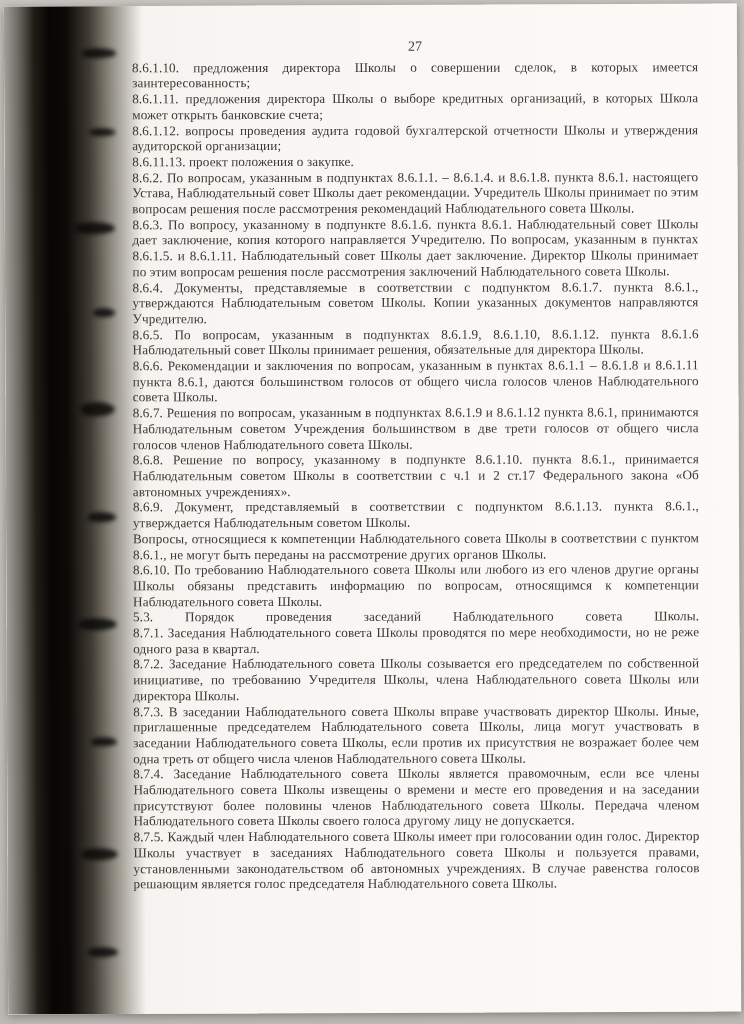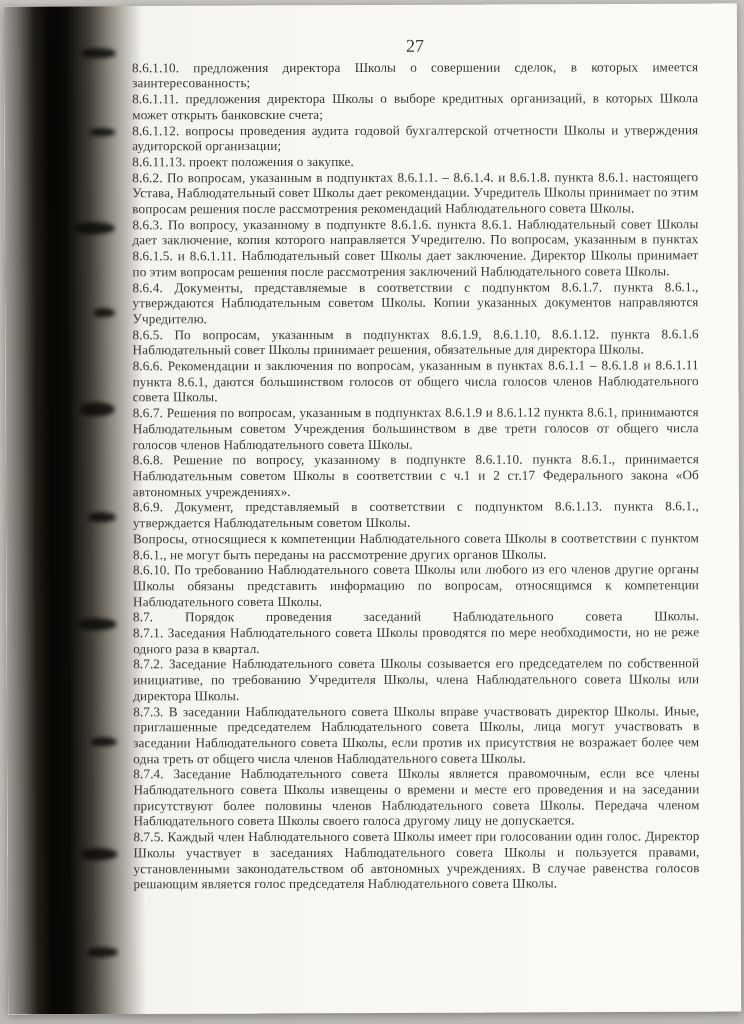--- a/index.html
+++ b/index.html
@@ -65,21 +65,21 @@
     top: 34px;
     right: 40px;
     transform: rotate(0.15deg);
     color: #3c3934;
     font-size: 13.2px;
     line-height: 15.7px;
     letter-spacing: 0.1px;
   }
   .page-number {
     text-align: center;
-    font-size: 18px;
+    font-size: 14px;
     margin-bottom: 5px;
   }
   .para {
     margin: 0;
     text-align: justify;
   }
   .spread {
     text-align-last: justify;
   }
 </style>
@@ -111,21 +111,21 @@
       <p class="para">8.6.2. По вопросам, указанным в подпунктах 8.6.1.1. – 8.6.1.4. и 8.6.1.8. пункта 8.6.1. настоящего Устава, Наблюдательный совет Школы дает рекомендации. Учредитель Школы принимает по этим вопросам решения после рассмотрения рекомендаций Наблюдательного совета Школы.</p>
       <p class="para">8.6.3. По вопросу, указанному в подпункте 8.6.1.6. пункта 8.6.1. Наблюдательный совет Школы дает заключение, копия которого направляется Учредителю. По вопросам, указанным в пунктах 8.6.1.5. и 8.6.1.11. Наблюдательный совет Школы дает заключение. Директор Школы принимает по этим вопросам решения после рассмотрения заключений Наблюдательного совета Школы.</p>
       <p class="para">8.6.4. Документы, представляемые в соответствии с подпунктом 8.6.1.7. пункта 8.6.1., утверждаются Наблюдательным советом Школы. Копии указанных документов направляются Учредителю.</p>
       <p class="para">8.6.5. По вопросам, указанным в подпунктах 8.6.1.9, 8.6.1.10, 8.6.1.12. пункта 8.6.1.6 Наблюдательный совет Школы принимает решения, обязательные для директора Школы.</p>
       <p class="para">8.6.6. Рекомендации и заключения по вопросам, указанным в пунктах 8.6.1.1 – 8.6.1.8 и 8.6.1.11 пункта 8.6.1, даются большинством голосов от общего числа голосов членов Наблюдательного совета Школы.</p>
       <p class="para">8.6.7. Решения по вопросам, указанным в подпунктах 8.6.1.9 и 8.6.1.12 пункта 8.6.1, принимаются Наблюдательным советом Учреждения большинством в две трети голосов от общего числа голосов членов Наблюдательного совета Школы.</p>
       <p class="para">8.6.8. Решение по вопросу, указанному в подпункте 8.6.1.10. пункта 8.6.1., принимается Наблюдательным советом Школы в соответствии с ч.1 и 2 ст.17 Федерального закона «Об автономных учреждениях».</p>
       <p class="para">8.6.9. Документ, представляемый в соответствии с подпунктом 8.6.1.13. пункта 8.6.1., утверждается Наблюдательным советом Школы.</p>
       <p class="para">Вопросы, относящиеся к компетенции Наблюдательного совета Школы в соответствии с пунктом 8.6.1., не могут быть переданы на рассмотрение других органов Школы.</p>
       <p class="para">8.6.10. По требованию Наблюдательного совета Школы или любого из его членов другие органы Школы обязаны представить информацию по вопросам, относящимся к компетенции Наблюдательного совета Школы.</p>
-      <p class="para spread">8.7. Порядок проведения заседаний Наблюдательного совета Школы.</p>
+      <p class="para spread">5.3. Порядок проведения заседаний Наблюдательного совета Школы.</p>
       <p class="para">8.7.1. Заседания Наблюдательного совета Школы проводятся по мере необходимости, но не реже одного раза в квартал.</p>
       <p class="para">8.7.2. Заседание Наблюдательного совета Школы созывается его председателем по собственной инициативе, по требованию Учредителя Школы, члена Наблюдательного совета Школы или директора Школы.</p>
       <p class="para">8.7.3. В заседании Наблюдательного совета Школы вправе участвовать директор Школы. Иные, приглашенные председателем Наблюдательного совета Школы, лица могут участвовать в заседании Наблюдательного совета  Школы, если против их присутствия не возражает более чем одна треть от общего числа членов Наблюдательного совета Школы.</p>
       <p class="para">8.7.4. Заседание Наблюдательного совета Школы является правомочным, если все члены Наблюдательного совета Школы извещены о времени и месте его проведения и на заседании присутствуют более половины членов Наблюдательного совета Школы. Передача членом Наблюдательного совета Школы своего голоса другому лицу не допускается.</p>
       <p class="para">8.7.5. Каждый член Наблюдательного совета Школы имеет при голосовании один голос. Директор Школы участвует в заседаниях Наблюдательного совета Школы и пользуется правами, установленными законодательством об автономных учреждениях. В случае равенства голосов решающим является голос председателя Наблюдательного совета Школы.</p>
     </div>
   </div>
 </div>
 
 </body></html>

